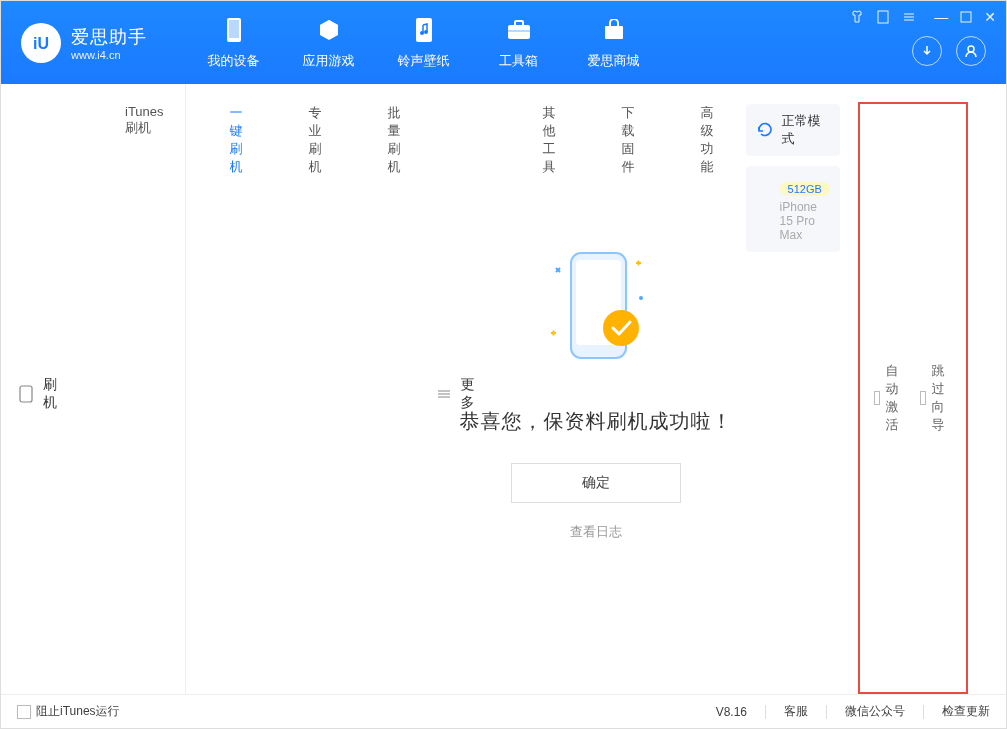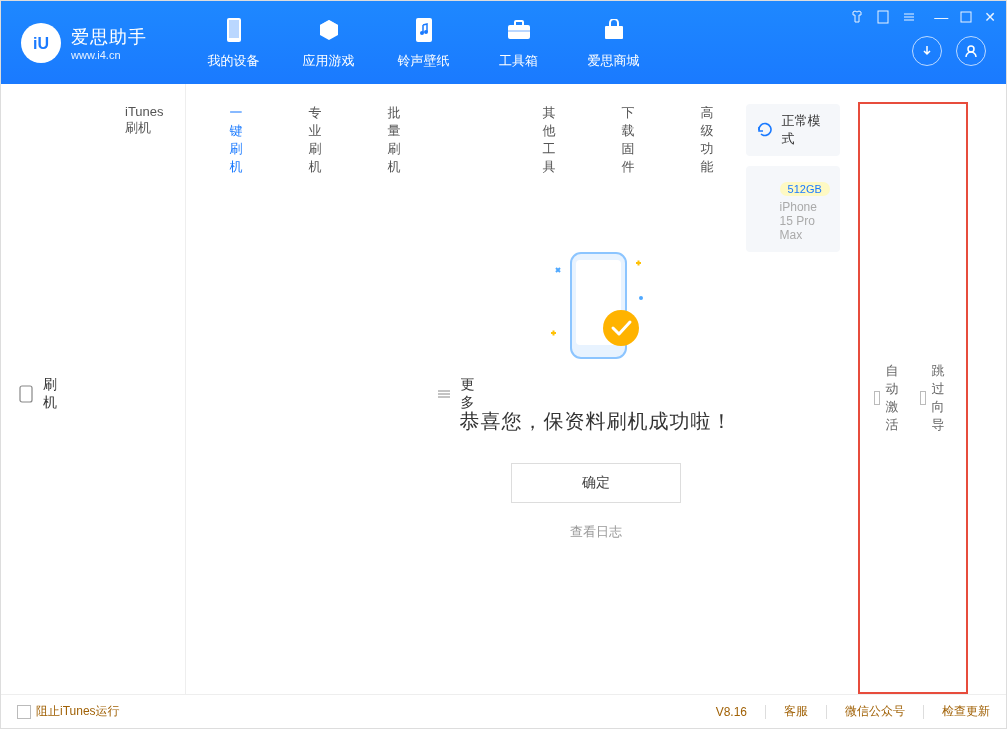--- a/index.html
+++ b/index.html
@@ -34,21 +34,21 @@
 .storage-badge { display: inline-block; background: #fef9c3; color: #1a7aff; font-size: 11px; padding: 1px 8px; border-radius: 10px; margin: 6px 0 4px 24px; }
 .device-sub { font-size: 12px; color: #aaa; margin-left: 24px; }
 .checkbox-row { border: 2px solid #e74c3c; padding: 10px 14px; display: flex; gap: 14px; font-size: 13px; color: #666; margin: 8px 4px 0 4px; align-items: center; }
 .cb { display: flex; align-items: center; gap: 5px; cursor: pointer; }
 .cb-box { width: 14px; height: 14px; border: 1px solid #bbb; background: #fff; }
 .main { flex: 1; display: flex; flex-direction: column; align-items: center; justify-content: center; position: relative; }
 .success-illus { width: 140px; height: 140px; position: relative; margin-bottom: 30px; }
 .success-title { font-size: 20px; color: #333; margin-bottom: 28px; letter-spacing: 1px; }
 .ok-btn { width: 170px; height: 40px; border: 1px solid #ddd; background: #fff; font-size: 14px; color: #444; cursor: pointer; margin-bottom: 20px; }
 .view-log { font-size: 13px; color: #999; cursor: pointer; }
-.footer { height: 34px; border-top: 1px solid #eee; display: flex; align-items: center; padding: 0 16px; font-size: 12px; color: #a16207; }
+.footer { height: 34px; border-top: 1px solid #eee; display: flex; align-items: center; padding: 0 16px; font-size: 12px; color: #404040; }
 .footer-left { display: flex; align-items: center; gap: 6px; }
 .footer-right { margin-left: auto; display: flex; align-items: center; gap: 18px; }
 .footer-divider { width: 1px; height: 14px; background: #ddd; }
 svg { display: block; }
 </style>
 </head>
 <body>
 
 <div class="header">
   <div class="logo-area">

